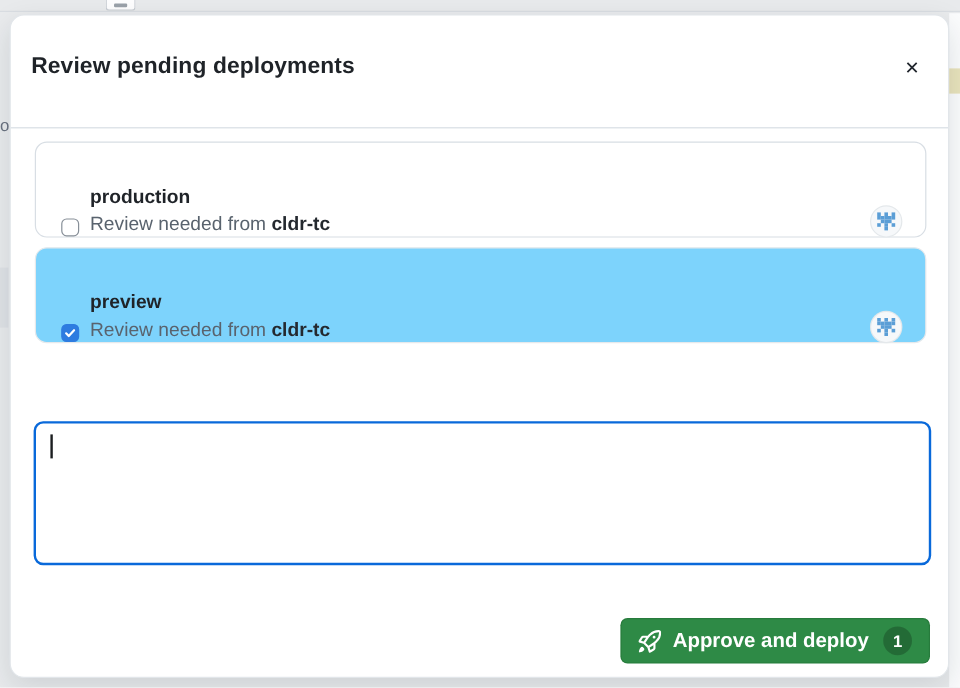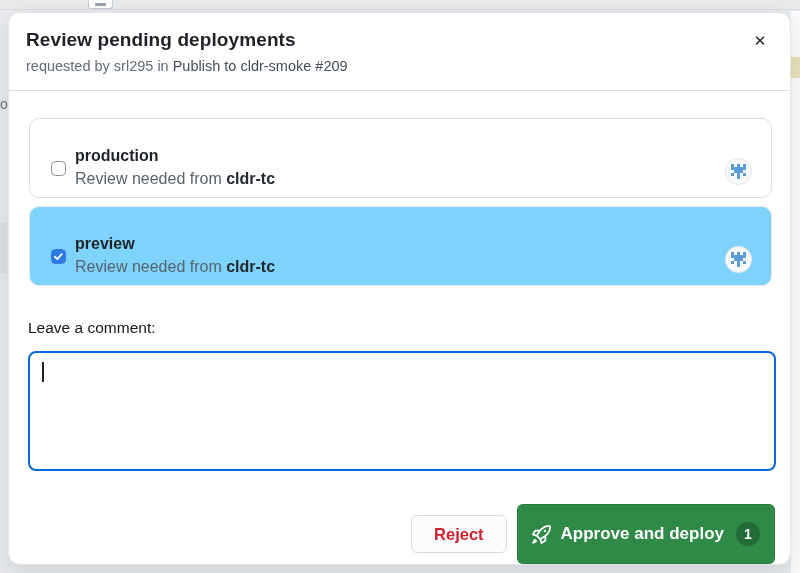--- a/index.html
+++ b/index.html
@@ -22,33 +22,33 @@
     font-size:14px; color:#6a7280; white-space:nowrap; }
   .bg-rightstrip { position:absolute; left:791px; top:11px; width:9px; height:562px; background:#fbfcfd; }
   .bg-yellow { position:absolute; left:790px; top:57px; width:10px; height:21px; background:#e9e3bc; }
   .bg-leftband { position:absolute; left:0; top:223px; width:7px; height:50px; background:#dfe2e6; }
 
   
   .modal { position:absolute; left:8px; top:12px; width:783px; height:553px;
     background:#ffffff; border:1px solid #e2e6ea; border-radius:12px;
     box-shadow:0 8px 24px rgba(20,30,40,.12); }
 
-  .modal-header { position:absolute; left:0; top:0; width:100%; height:78px;
+  .modal-header { position:absolute; left:0; top:16px; width:100%; height:78px;
     border-bottom:1px solid #d8dee4; padding:16px 25px 0 17px; }
   .modal-title { font-size:19px; font-weight:700; color:#1f2328; letter-spacing:.1px; }
   .modal-subtitle { margin-top:7px; font-size:14.5px; color:#636c76; }
   .modal-subtitle .run-name { color:#454e58; font-weight:500; }
   .close-btn { position:absolute; right:18px; top:16px; width:24px; height:24px;
     display:flex; align-items:center; justify-content:center; cursor:pointer;
     font-size:15px; color:#21262d; background:none; border:none; }
 
   
   .env-card { position:absolute; left:20px; width:743px; height:80px;
     border:1px solid #d8dee4; border-radius:10px; background:#ffffff;
-    padding:18px 20px 0 21px; display:flex; align-items:center; }
+    padding:18px 20px 0 21px; display:flex; align-items:flex-end; }
   .env-card.card-0 { top:105px; }
   .env-card.card-1 { top:193px; background:#7dd3fc; border-color:#e6e9ec; }
 
   .checkbox { width:15px; height:15px; margin-top:3px; flex:0 0 auto;
     border:1.5px solid #878f98; border-radius:4.5px; background:#fff;
     display:flex; align-items:center; justify-content:center; cursor:pointer; }
   .checkbox svg { display:none; width:11px; height:11px; }
   .checkbox.checked { background:#2e7ce0; border-color:#2e7ce0; }
   .checkbox.checked svg { display:block; }
 
@@ -68,21 +68,21 @@
     border:2px solid #0969da; border-radius:8px; background:#fff; cursor:text;
     padding:9px 12px; }
   .caret { display:inline-block; width:1.5px; height:20px; background:#1c1e21; }
 
   
   .footer { position:absolute; right:15px; top:500px; height:42px;
     display:flex; align-items:center; }
   .btn-reject { height:38px; padding:0 22px; border:1px solid #d5dbe1; border-radius:6px;
     background:#fbfcfd; color:#cf222e; font-size:16.5px; font-weight:600;
     font-family:inherit; cursor:pointer; }
-  .btn-approve { height:60px; margin-left:10px; padding:0 15px; border:none; border-radius:6px;
+  .btn-approve { height:38px; margin-left:10px; padding:0 15px; border:none; border-radius:6px;
     background:#2e8a46; color:#ffffff; font-size:17px; font-weight:600;
     font-family:inherit; cursor:pointer; display:flex; align-items:center; gap:10px;
     box-shadow:inset 0 0 0 1px rgba(0,40,10,.15); }
   .btn-approve .rocket { width:19px; height:19px; display:block; }
   .btn-approve .count { width:24px; height:24px; margin-left:2px; border-radius:50%;
     background:rgba(0,0,0,.22); color:#fff; font-size:14px; font-weight:600;
     display:flex; align-items:center; justify-content:center; }
 </style>
 </head>
 <body>
@@ -93,23 +93,20 @@
   </div>
 <div class="bg-lefttext">ol</div>
 <div class="bg-rightstrip"></div>
 <div class="bg-yellow"></div>
 <div class="bg-leftband"></div>
 
 <div class="modal">
 
   <div class="modal-header">
     <div class="modal-title">Review pending deployments</div>
-    <div class="modal-subtitle">
-      <span>requested by srl295 in </span><span class="run-name">Publish to cldr-smoke #209</span>
-    </div>
     <button class="close-btn">
         <span>✕</span>
       </button>
   </div>
 
   <div class="env-card card-0">
     <span class="checkbox">
       
     </span>
     <div class="env-text">
@@ -165,27 +162,25 @@
           <rect x="11" y="11" width="3" height="3" fill="#5b9ed6"></rect>
           <rect x="14" y="11" width="3" height="3" fill="#5b9ed6"></rect>
           <rect x="5" y="14" width="3" height="3" fill="#5b9ed6"></rect>
           <rect x="11" y="14" width="3" height="3" fill="#5b9ed6"></rect>
           <rect x="17" y="14" width="3" height="3" fill="#5b9ed6"></rect>
           <rect x="11" y="17" width="3" height="3" fill="#5b9ed6"></rect>
         </svg>
     </span>
   </div>
 
-  <div class="comment-label">Leave a comment:</div>
   <div class="comment-box">
     <span class="caret"></span><span></span>
   </div>
 
   <div class="footer">
-    <button class="btn-reject">Reject</button>
     <button class="btn-approve">
       <svg class="rocket" viewBox="0 0 16 16">
         <path fill="#ffffff" d="M14.064 0h.186C15.216 0 16 .784 16 1.75v.186a8.752 8.752 0 0 1-2.564 6.186l-.458.459c-.314.314-.641.616-.979.904v3.207c0 .608-.315 1.172-.833 1.49l-2.774 1.707a.749.749 0 0 1-1.11-.418l-.954-3.102a1.214 1.214 0 0 1-.145-.125L3.754 9.816a1.218 1.218 0 0 1-.124-.145L.528 8.717a.749.749 0 0 1-.418-1.11l1.71-2.774A1.748 1.748 0 0 1 3.31 4h3.204c.288-.338.59-.665.904-.979l.459-.458A8.749 8.749 0 0 1 14.064 0ZM8.938 3.623h-.002l-.458.458c-.76.76-1.437 1.598-2.02 2.5l-1.5 2.317 2.143 2.143 2.317-1.5c.902-.583 1.74-1.26 2.499-2.02l.459-.458a7.25 7.25 0 0 0 2.123-5.127V1.75a.25.25 0 0 0-.25-.25h-.186a7.249 7.249 0 0 0-5.125 2.123ZM3.56 14.56c-.732.732-2.334 1.045-3.005 1.148a.234.234 0 0 1-.201-.064.234.234 0 0 1-.064-.201c.103-.671.416-2.273 1.15-3.003a1.502 1.502 0 1 1 2.12 2.12Zm6.94-3.935c-.088.06-.177.118-.266.175l-2.35 1.521.548 1.783 1.949-1.2a.25.25 0 0 0 .119-.213ZM3.678 8.116 5.2 5.766c.058-.09.117-.178.176-.266H3.309a.25.25 0 0 0-.213.119l-1.2 1.95ZM12 5a1 1 0 1 1-2 0 1 1 0 0 1 2 0Z"></path>
       </svg>
       <span>Approve and deploy</span>
       <span class="count">1</span>
     </button>
   </div>
 
 </div>

